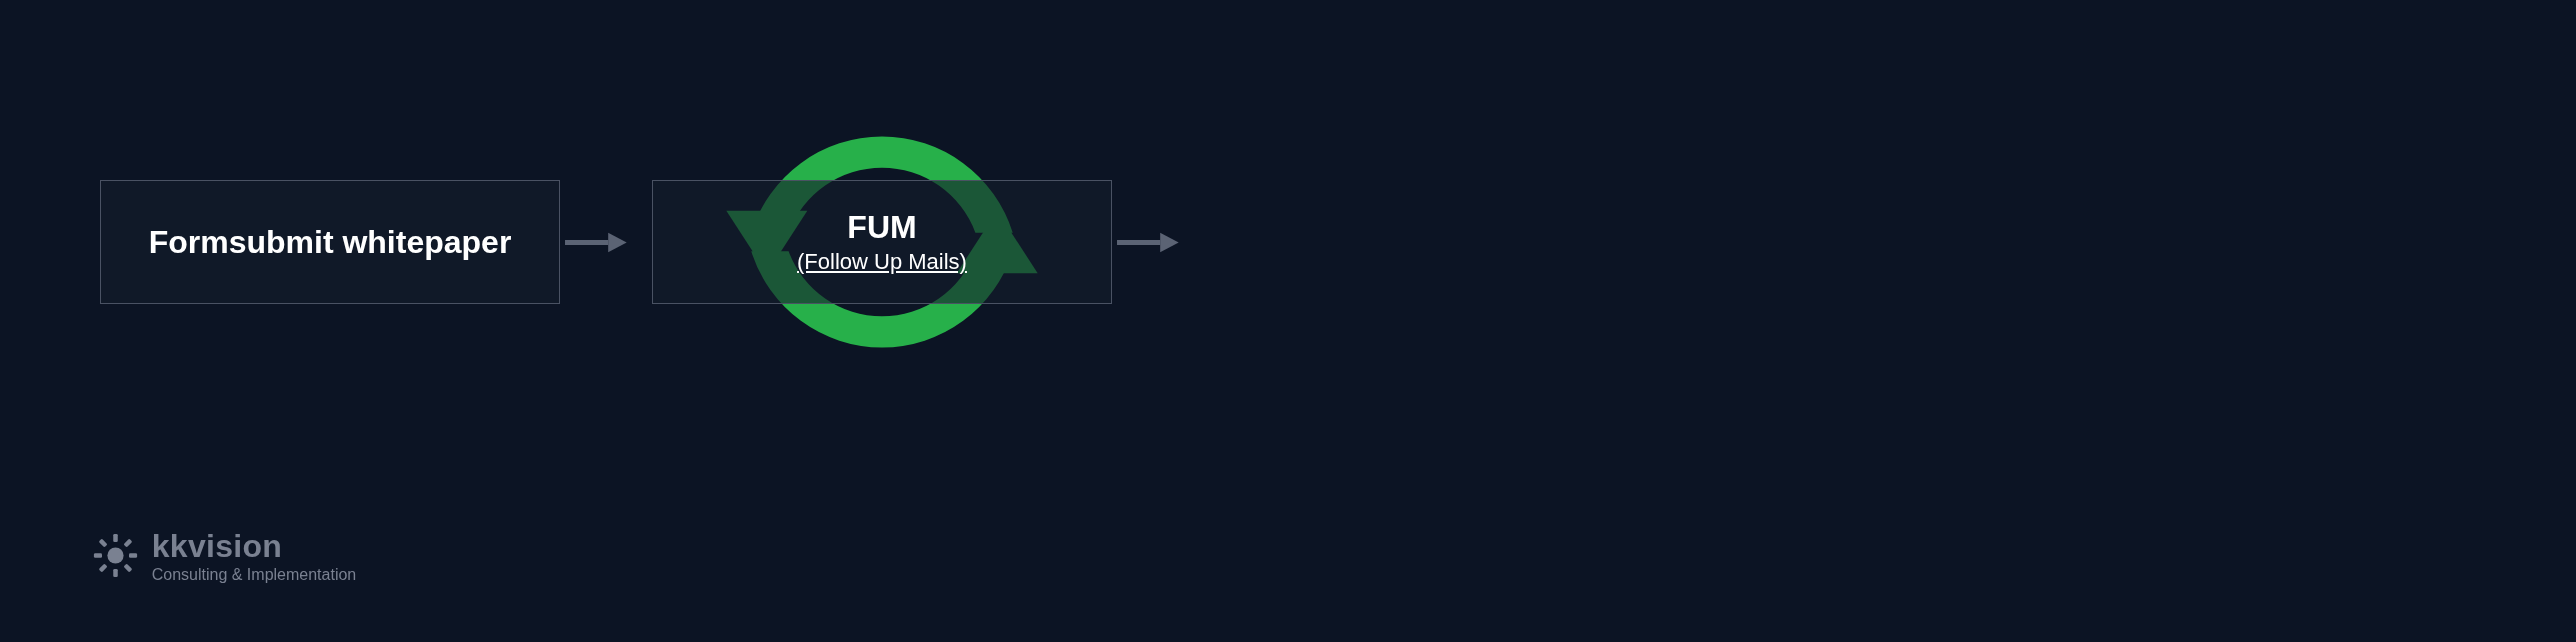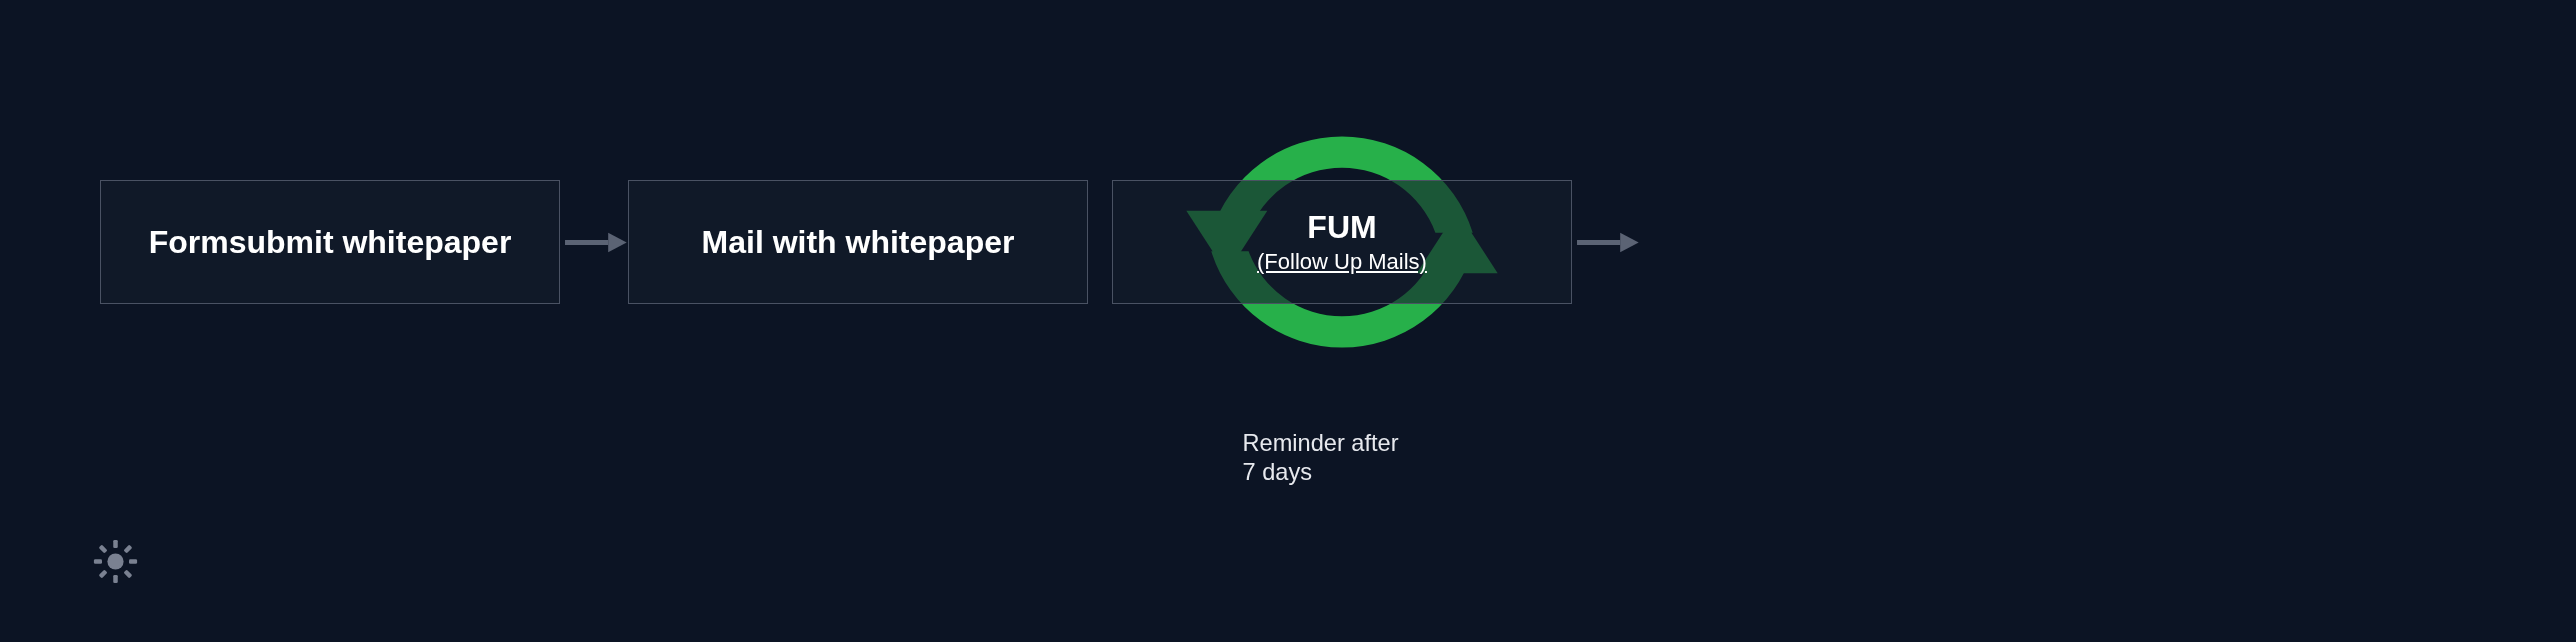--- a/index.html
+++ b/index.html
@@ -129,23 +129,20 @@
     <div class="title">Formsubmit whitepaper</div>
   </div>
 
   <div class="arrow-wrap arrow-short">
     <svg width="68" height="37" viewBox="0 0 110 60">
       <line class="arrow-line" x1="8" y1="30" x2="78" y2="30"></line>
       <polygon class="arrow-head" points="78,14 108,30 78,46"></polygon>
     </svg>
   </div>
 
-  <div class="node">
-    <div class="title">Mail with whitepaper</div>
-  </div>
 
 
   <div class="cycle-wrap">
     <svg class="cycle-svg" width="386" height="386" viewBox="0 0 620 620">
       <g fill="#27b04a">
 
         <path d="M 520 295
                  A 220 220 0 0 0 100 295
                  L 160 295
                  A 160 160 0 0 1 460 295
@@ -158,24 +155,20 @@
                  L 460 325
                  A 160 160 0 0 1 160 325
                  Z"></path>
 
         <polygon points="430,360 560,360 495,260"></polygon>
       </g>
     </svg>
     <div class="node">
       <div class="title">FUM</div>
       <div class="sub">(Follow Up Mails)</div>
-    </div>
-    <div class="reminder-label">
-      <span>Reminder after</span><br>
-      <span>7 days</span>
     </div>
   </div>
 
   <div class="arrow-wrap arrow-short">
     <svg width="68" height="37" viewBox="0 0 110 60">
       <line class="arrow-line" x1="8" y1="30" x2="78" y2="30"></line>
       <polygon class="arrow-head" points="78,14 108,30 78,46"></polygon>
     </svg>
   </div>
 
@@ -191,14 +184,18 @@
         <rect x="45" y="80" width="10" height="18" rx="3"></rect>
         <rect x="2" y="45" width="18" height="10" rx="3"></rect>
         <rect x="80" y="45" width="18" height="10" rx="3"></rect>
         <rect x="45" y="2" width="10" height="18" rx="3" transform="rotate(45 50 50)"></rect>
         <rect x="45" y="80" width="10" height="18" rx="3" transform="rotate(45 50 50)"></rect>
         <rect x="2" y="45" width="18" height="10" rx="3" transform="rotate(45 50 50)"></rect>
         <rect x="80" y="45" width="18" height="10" rx="3" transform="rotate(45 50 50)"></rect>
       </g>
     </g>
   </svg>
+  <div>
+    <div class="name">kkvision</div>
+    <div class="tag">Consulting &amp; Implementation</div>
+  </div>
 </div>
 
 
 </body></html>

